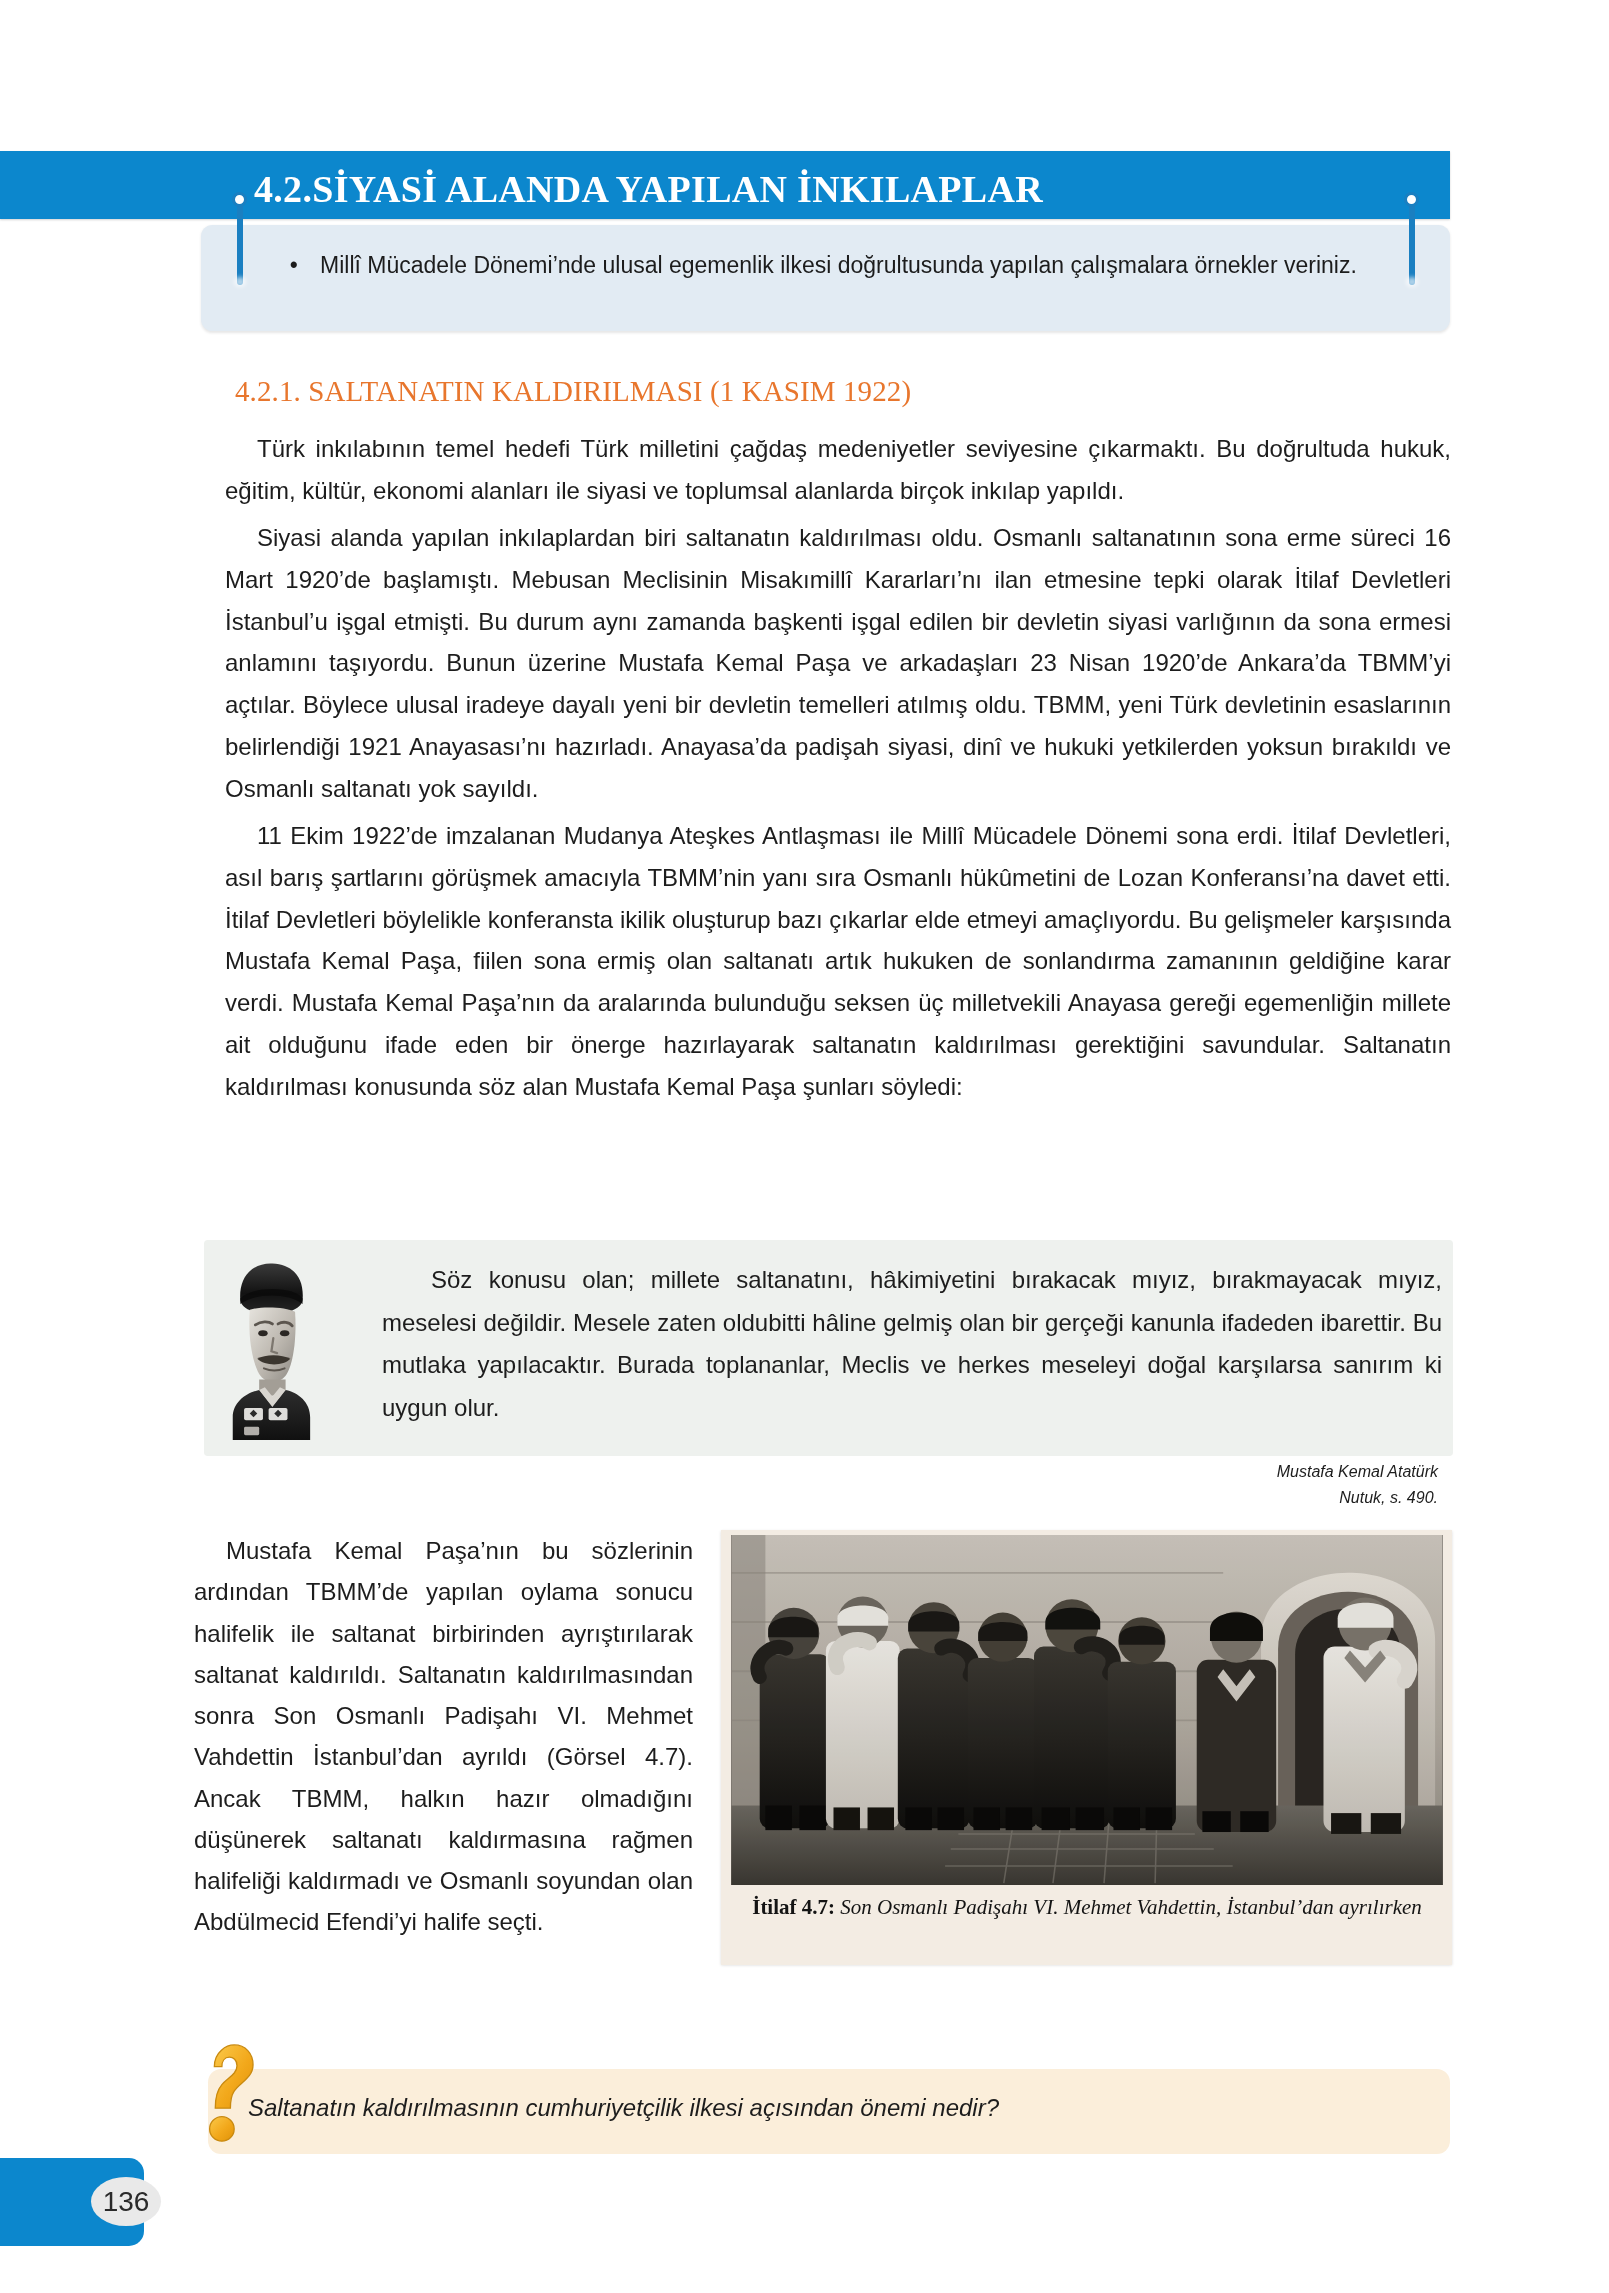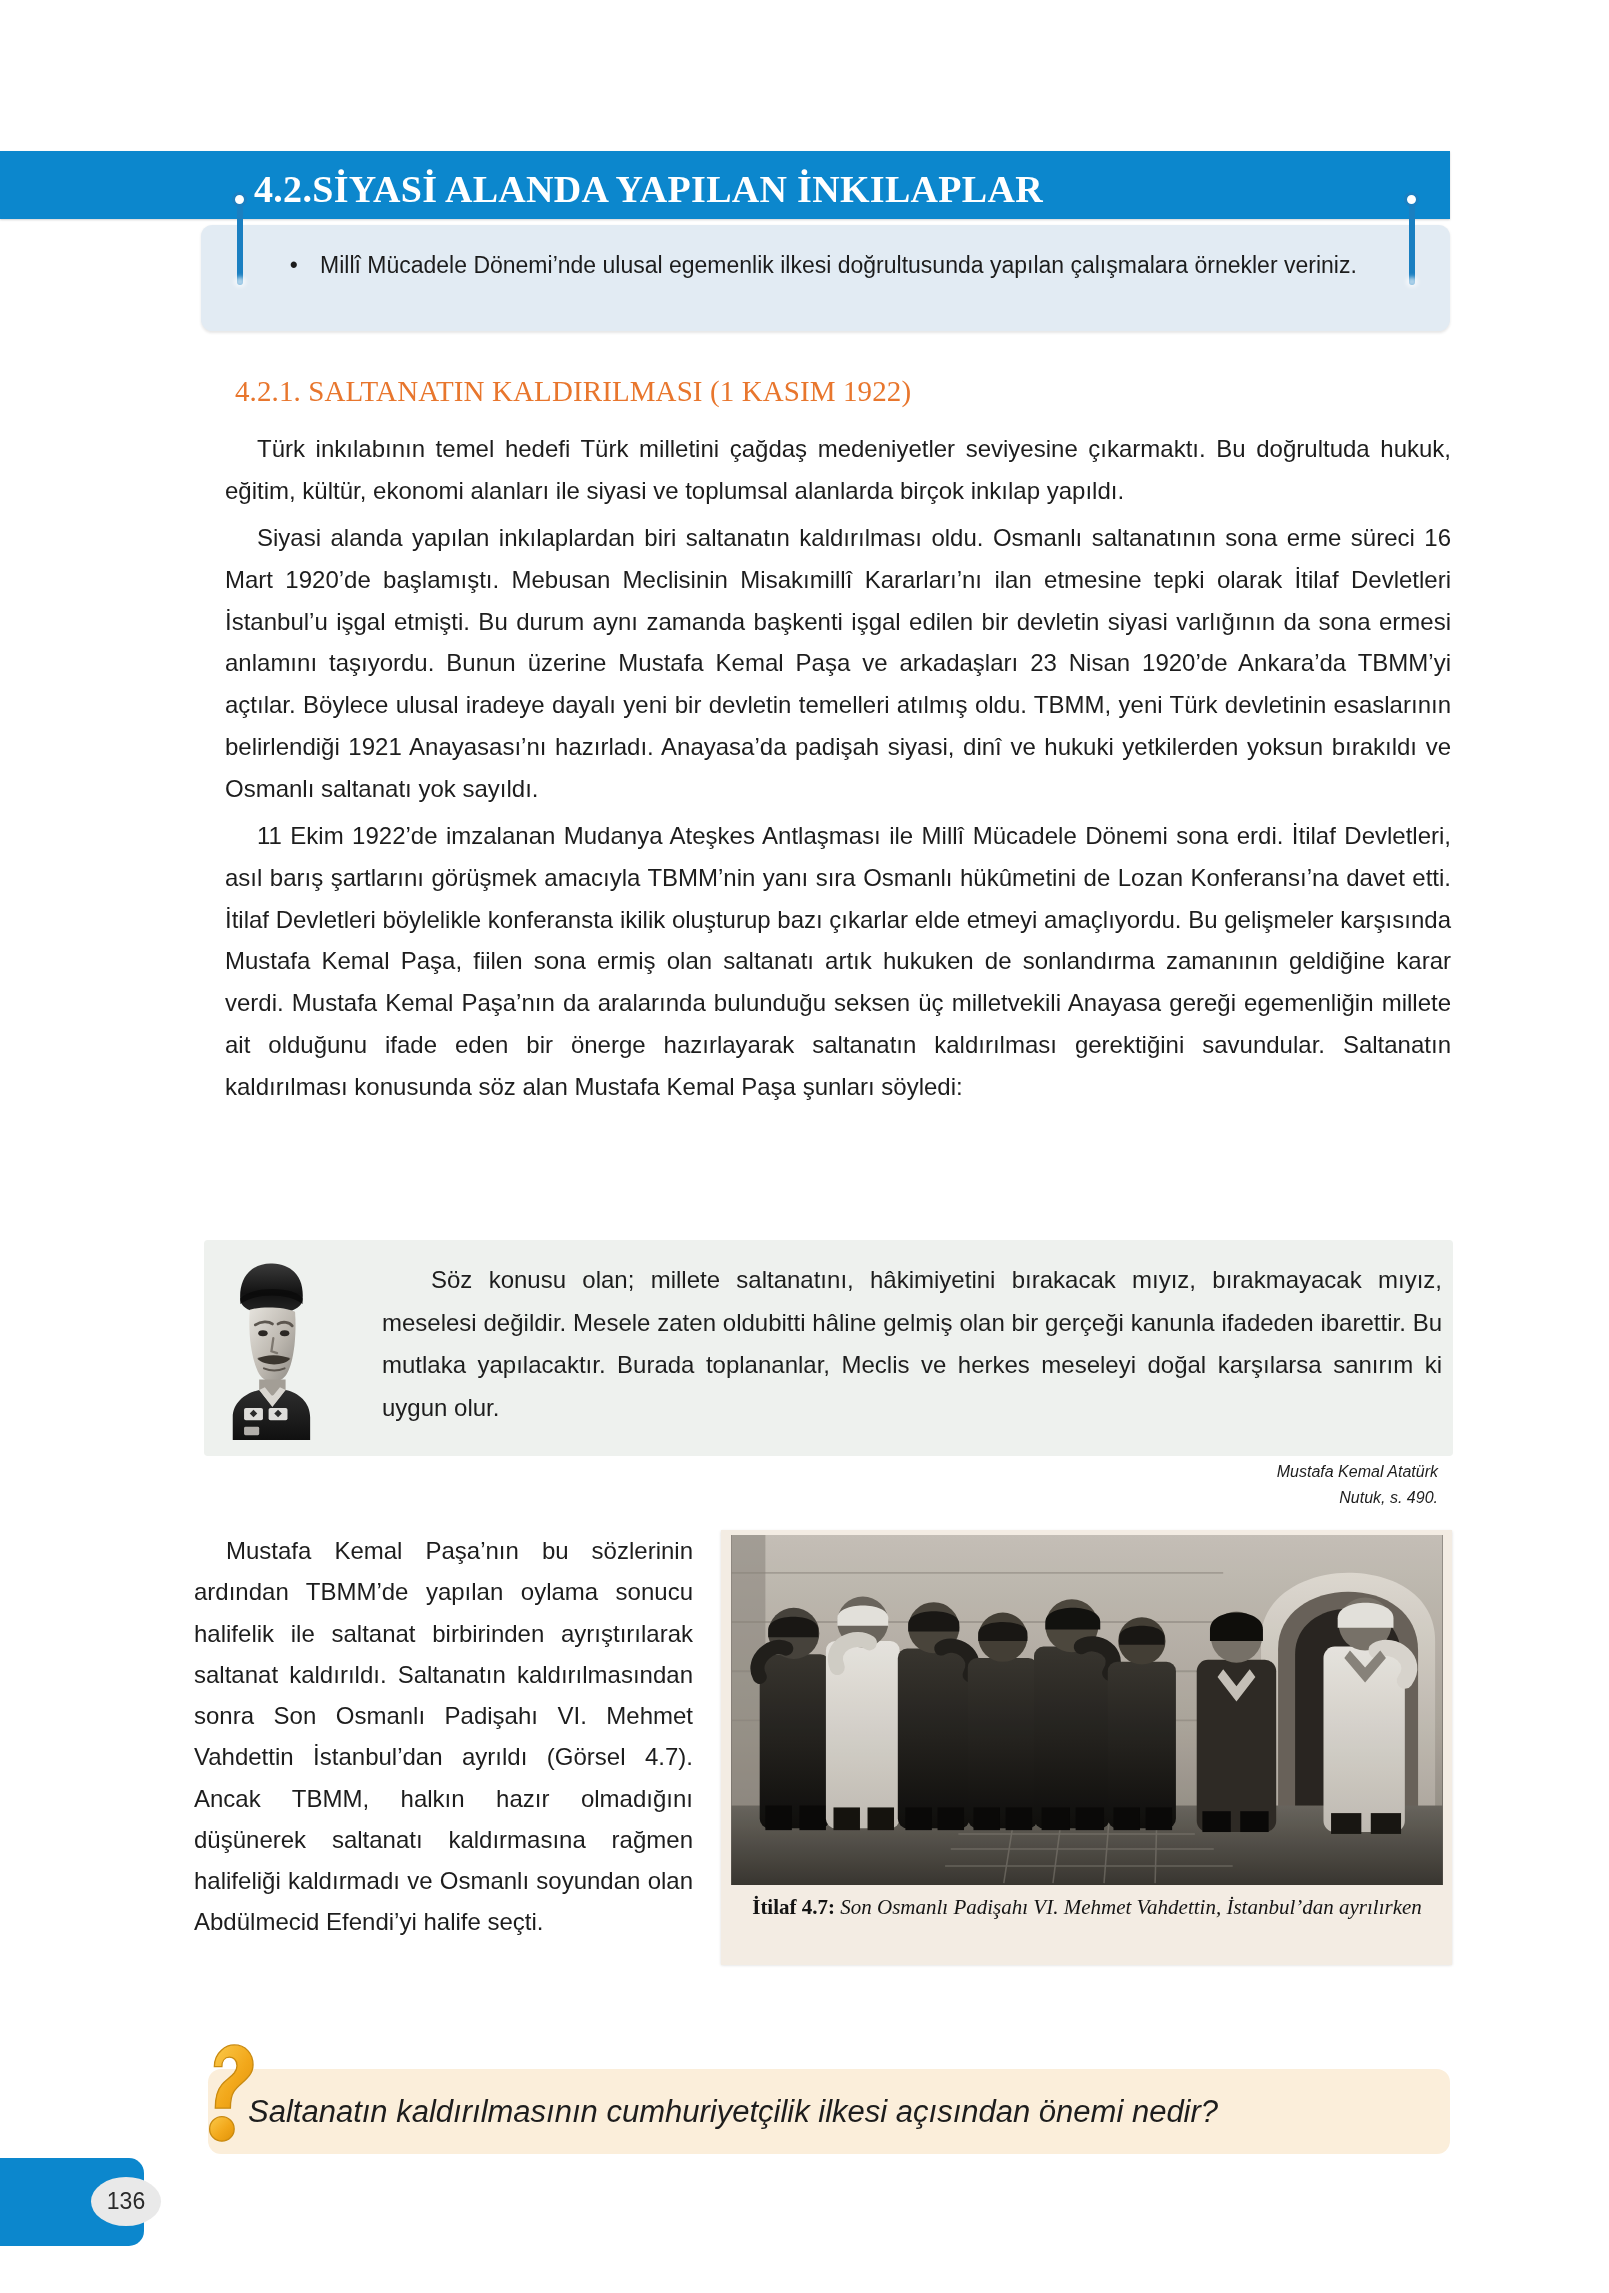--- a/index.html
+++ b/index.html
@@ -254,21 +254,21 @@
     top: 2044px;
     width: 53px;
     height: 100px;
     z-index: 4;
   }
   .question-text {
     position: absolute;
     left: 248px;
     top: 2094px;
     width: 1117px;
-    font-size: 31px;
+    font-size: 24px;
     font-style: italic;
     color: #1d1d1d;
     white-space: nowrap;
   }
 
   
   .page-tab {
     position: absolute;
     left: 0;
     top: 2158px;
@@ -280,21 +280,21 @@
   }
   .page-num {
     position: absolute;
     left: 91px;
     top: 2177px;
     width: 70px;
     height: 49px;
     border-radius: 50%;
     background: #e9e9e9;
     color: #2a2a2a;
-    font-size: 23px;
+    font-size: 28px;
     display: flex;
     align-items: center;
     justify-content: center;
   }
 </style>
 </head>
 <body>
 
 <div class="header-bar"></div>
 

